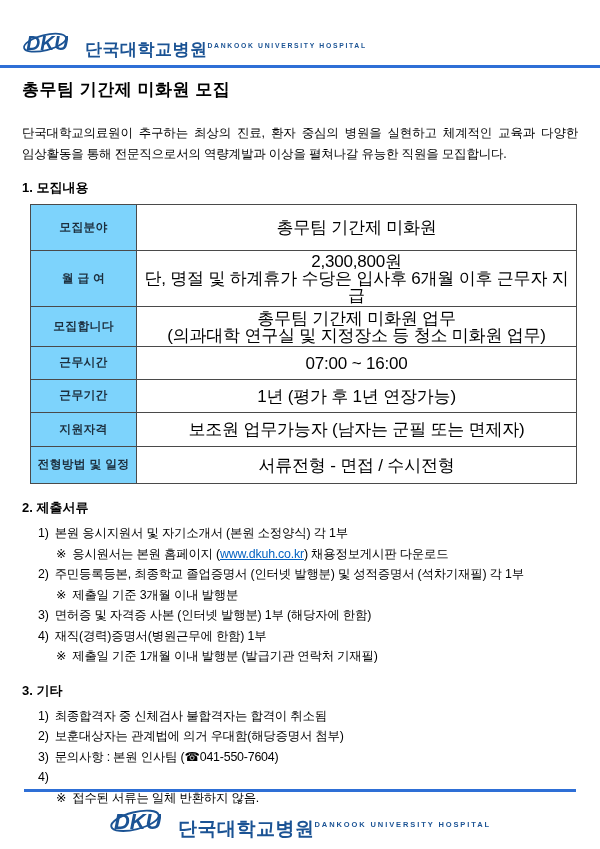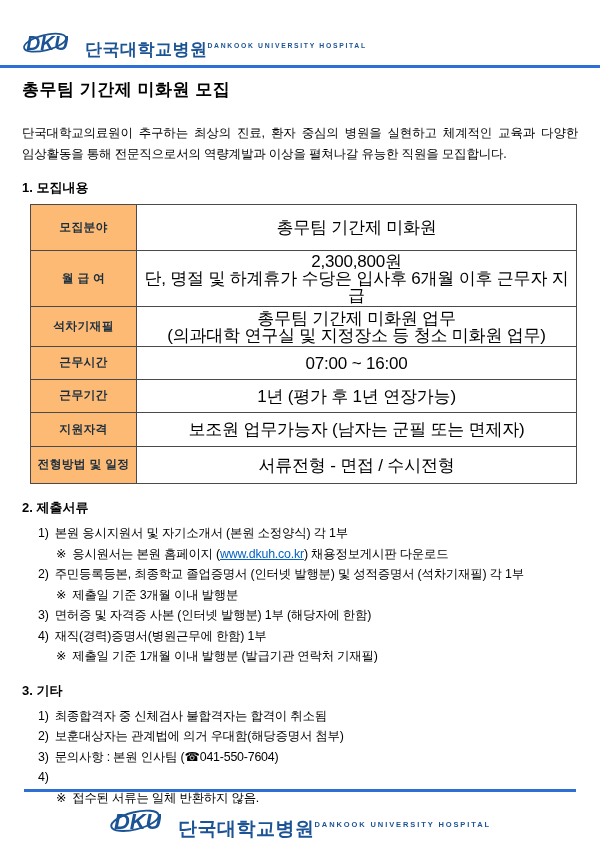--- a/index.html
+++ b/index.html
@@ -27,21 +27,21 @@
   
   h1.doc-title { font-size:17px; font-weight:bold; margin:10px 0 22px 0; letter-spacing:0.5px; color:#000; }
   .intro { font-size:12.5px; line-height:20.5px; margin:0; color:#000; letter-spacing:-0.2px; }
   .intro.justify { text-align:justify; text-align-last:justify; }
   h2.sec { font-size:13px; font-weight:bold; margin:15px 0 0 0; color:#000; }
 
   
   table.recruit { border-collapse:collapse; table-layout:fixed; width:547px; margin:7px 0 0 8px; }
   table.recruit th, table.recruit td { border:1px solid #4a4a4a; padding:2px 4px; }
   table.recruit th {
-    width:106px; background:#fdba74; color:#1d2f3e;
+    width:106px; background:#7dd3fc; color:#1d2f3e;
     font-size:11.8px; font-weight:bold; text-align:center; letter-spacing:0.3px;
   }
   table.recruit td { font-size:17px; text-align:center; color:#000; letter-spacing:-0.2px; }
   table.recruit td .cell-line { line-height:17px; }
   tr.r1 { height:46px; } tr.r2 { height:42px; } tr.r3 { height:40px; }
   tr.r4 { height:31px; } tr.r5 { height:33px;padding-left:19px; } tr.r6 { height:33px; }
   tr.r7 { height:34px; } tr.r8 { height:37px; }
 
   
   ul.items { list-style:none; margin:6px 0 0 0; padding:0; font-size:12.4px; color:#000; letter-spacing:-0.2px; }
@@ -88,21 +88,21 @@
         </td>
       </tr>
       <tr class="r2">
         <th>월 급 여</th>
         <td>
           <div class="cell-line">2,300,800원</div>
           <div class="cell-line">단, 명절 및 하계휴가 수당은 입사후 6개월 이후 근무자 지급</div>
         </td>
       </tr>
       <tr class="r3">
-        <th>석차기재필</th>
+        <th>모집합니다</th>
         <td>
           <div class="cell-line">총무팀 기간제 미화원 업무</div>
           <div class="cell-line">(의과대학 연구실 및 지정장소 등 청소 미화원 업무)</div>
         </td>
       </tr>
       <tr class="r5">
         <th>근무시간</th>
         <td>
           <div class="cell-line">07:00 ~ 16:00</div>
         </td>

